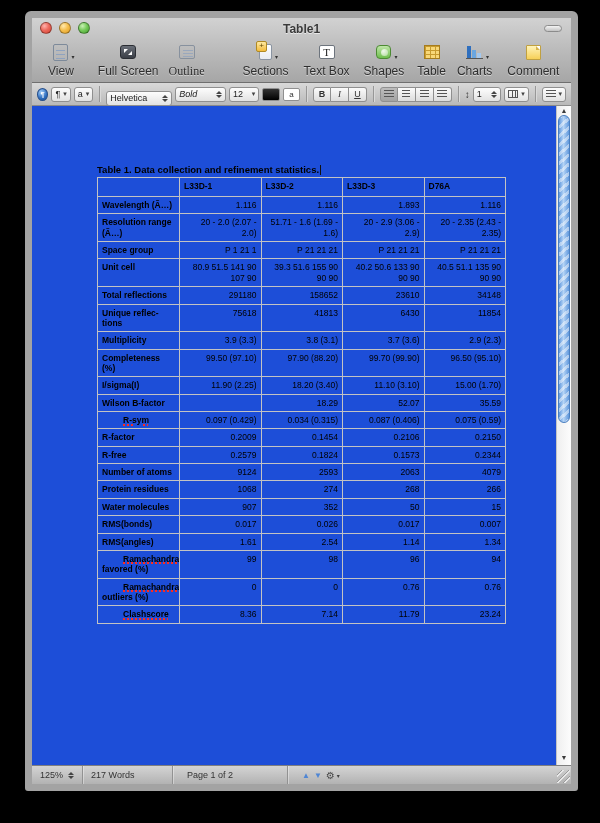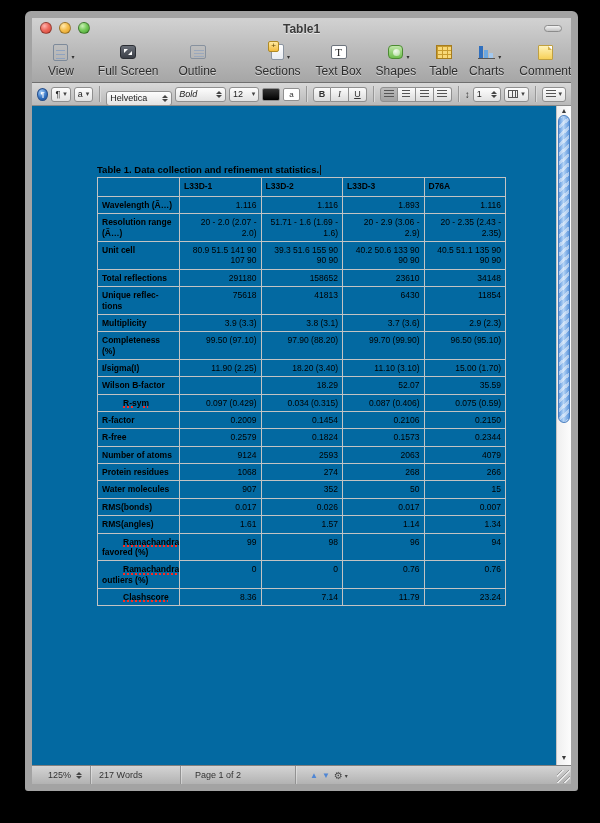--- a/index.html
+++ b/index.html
@@ -86,37 +86,37 @@
   .content { position:absolute; left:0; top:88px; right:0; bottom:19px; background:#fff; overflow:hidden; }
   .scrollbar { position:absolute; right:0; top:0; bottom:0; width:15px; background:linear-gradient(90deg,#efefef,#fdfdfd); border-left:1px solid #c4c4c4; }
   .sb-arrow { position:absolute; left:0; width:14px; height:10px; text-align:center; font-size:7px; color:#3c3c3c; }
   .sb-up { top:1px; } .sb-dn { bottom:1px; }
   .sb-thumb { position:absolute; left:1px; top:9px; width:12px; height:308px; border-radius:6px;
       background:linear-gradient(90deg,#5f97dc,#aacdf4 45%,#5f97dc);
       background-image:repeating-linear-gradient(-40deg, rgba(255,255,255,.45) 0 3px, rgba(0,0,0,0) 3px 7px),
                        linear-gradient(90deg,#5f97dc,#b5d4f6 45%,#5f97dc);
       border:1px solid #4a7fc0; }
 
-  .page { position:absolute; left:0; top:0; right:15px; bottom:0; background:#0369a1; }
+  .page { position:absolute; left:0; top:0; right:15px; bottom:0; background:#1d4ed8; }
   .doc-title { position:absolute; left:65px; top:58px; font-size:9.5px; font-weight:bold; color:#000; }
   .cursor { display:inline-block; width:1px; height:10px; background:#111; margin-left:1px; vertical-align:-2px; }
 
   table.stats { position:absolute; left:65px; top:71px; border-collapse:collapse; table-layout:fixed; width:408px; }
   table.stats th, table.stats td { border:1px solid #c3c3c3; font-size:8.5px; vertical-align:top; padding:3px 4px; line-height:1.22; overflow:hidden; }
   table.stats col.c-label { width:82px; }
   table.stats col.c-data { width:81.5px; }
   table.stats th { text-align:left; font-weight:bold; height:19px; }
   td.rlabel { font-weight:bold; text-align:left; }
   td.val { text-align:right; }
   .sp { text-decoration:underline dotted #ff2a1f 2px; text-underline-offset:1px;padding-left:21px; }
 
   
   .statusbar { position:absolute; left:0; right:0; bottom:0; height:19px;
       background:linear-gradient(#d4d4d4,#b2b2b2); border-top:1px solid #7f7f7f;
-      display:flex; align-items:center; font-size:9px; color:#333;padding-left:8px; }
+      display:flex; align-items:center; font-size:9px; color:#333; }
   .scell { height:100%; display:flex; align-items:center; padding:0 8px; border-right:1px solid #929292; box-shadow:1px 0 0 rgba(255,255,255,.35); gap:5px; }
   .scell.nav { gap:4px; }
   .tri { font-size:8px; color:#4f86d4; }
   .gear { font-size:10px; color:#4a4a4a; }
   .gear-caret { font-size:6px; color:#444; margin-left:-2px; }
   .grip { position:absolute; right:1px; bottom:1px; width:13px; height:13px;
       background:repeating-linear-gradient(135deg, #0000 0 3px, #9a9a9a 3px 4px, #e8e8e8 4px 5px); }
   .spacer { flex:1; }
 </style>
 </head>
@@ -142,21 +142,21 @@
             <span class="drop">▾</span>
           </div>
           <div class="tlabel">View</div>
         </div>
         <div class="titem" style="margin-left: 16px;">
           <div class="iconbox">
             <span class="ticon i-fullscreen-icon"></span>
           </div>
           <div class="tlabel">Full Screen</div>
         </div>
-        <div class="titem" style="margin-left: 12px;">
+        <div class="titem" style="margin-left: 2px; font-family: Liberation Serif, serif;">
           <div class="iconbox">
             <span class="ticon i-outline-icon"></span>
           </div>
           <div class="tlabel">Outline</div>
         </div>
         <div class="titem" style="margin-left: 30px;">
           <div class="iconbox">
             <span class="ticon i-sections-icon"></span>
             <span class="drop">▾</span>
           </div>
@@ -310,20 +310,27 @@
               <td class="val">1.116</td>
             </tr>
             <tr>
               <td class="rlabel">Resolution range (Ã…)</td>
               <td class="val">20  - 2.0 (2.07 - 2.0)</td>
               <td class="val">51.71  - 1.6 (1.69 - 1.6)</td>
               <td class="val">20  - 2.9 (3.06 - 2.9)</td>
               <td class="val">20  - 2.35 (2.43 - 2.35)</td>
             </tr>
             <tr>
+              <td class="rlabel">Space group</td>
+              <td class="val">P 1 21 1</td>
+              <td class="val">P 21 21 21</td>
+              <td class="val">P 21 21 21</td>
+              <td class="val">P 21 21 21</td>
+            </tr>
+            <tr>
               <td class="rlabel">Unit cell</td>
               <td class="val">80.9 51.5 141 90 107 90</td>
               <td class="val">39.3 51.6 155 90 90 90</td>
               <td class="val">40.2 50.6 133 90 90 90</td>
               <td class="val">40.5 51.1 135 90 90 90</td>
             </tr>
             <tr>
               <td class="rlabel">Total reflec­tions</td>
               <td class="val">291180</td>
               <td class="val">158652</td>
@@ -410,21 +417,21 @@
             <tr>
               <td class="rlabel">RMS(bonds)</td>
               <td class="val">0.017</td>
               <td class="val">0.026</td>
               <td class="val">0.017</td>
               <td class="val">0.007</td>
             </tr>
             <tr>
               <td class="rlabel">RMS(angles)</td>
               <td class="val">1.61</td>
-              <td class="val">1.57</td>
+              <td class="val">2.54</td>
               <td class="val">1.14</td>
               <td class="val">1.34</td>
             </tr>
             <tr>
               <td class="rlabel"><span class="sp">Ramachandran</span> favored (%)</td>
               <td class="val">99</td>
               <td class="val">98</td>
               <td class="val">96</td>
               <td class="val">94</td>
             </tr>

